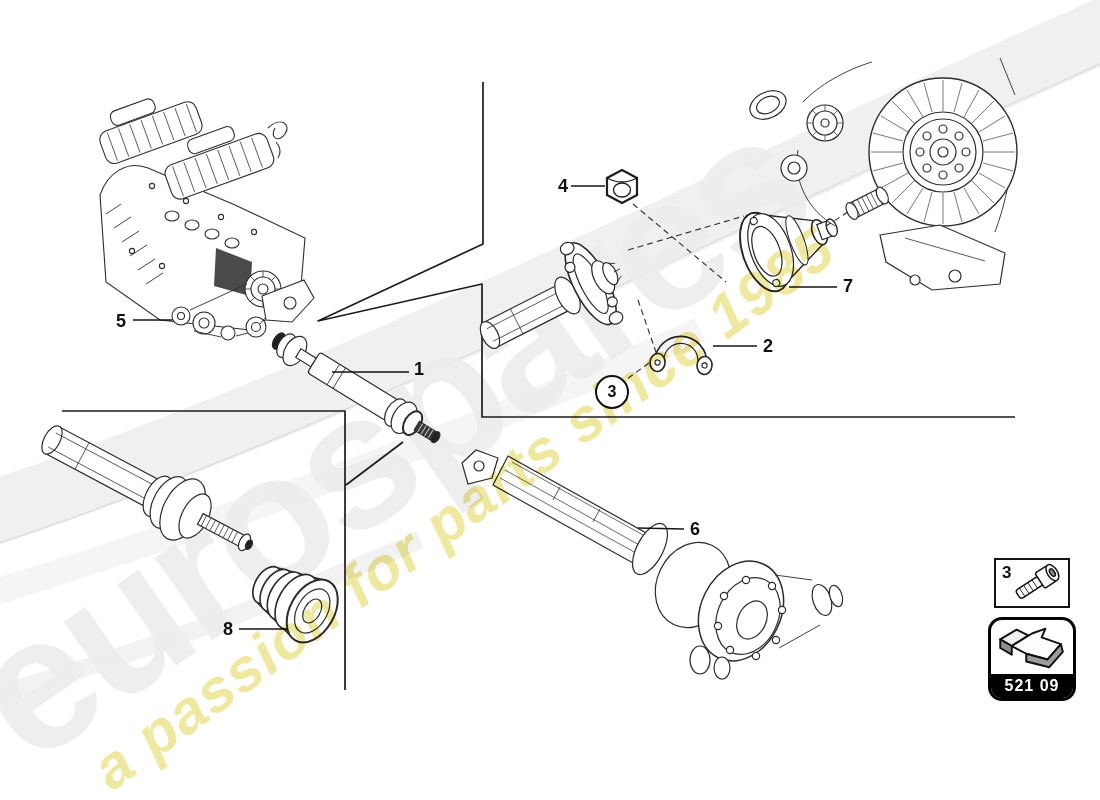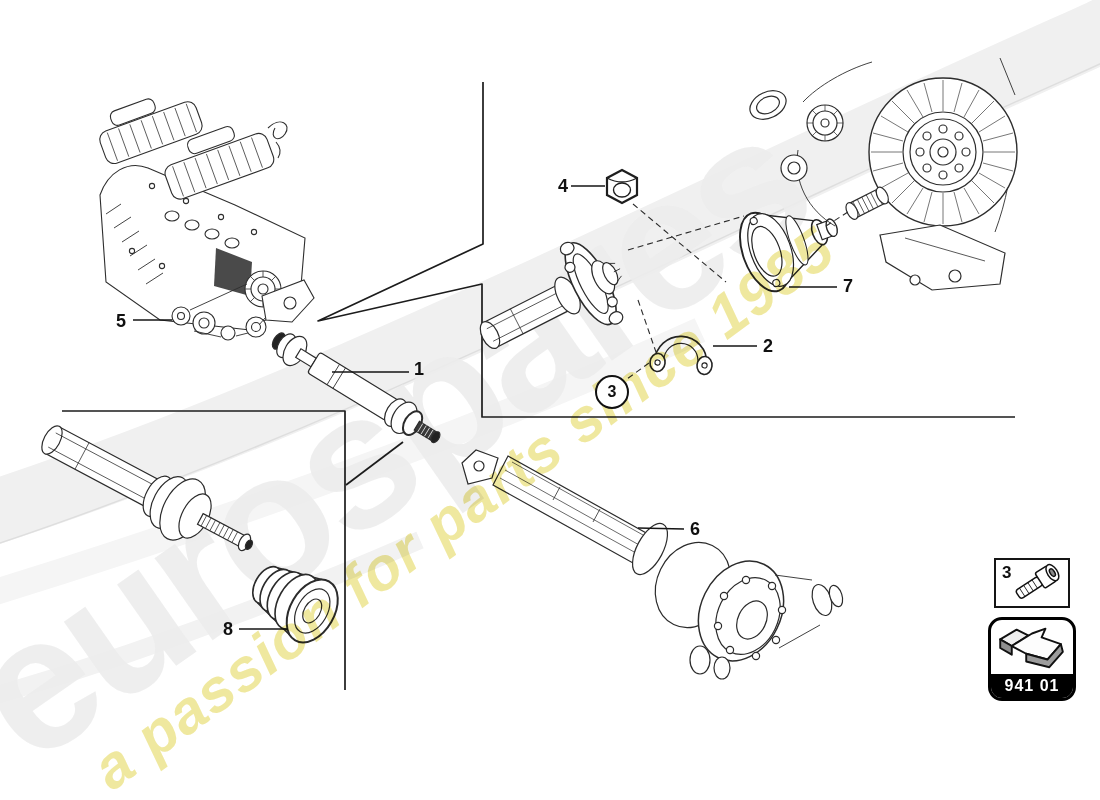--- a/index.html
+++ b/index.html
@@ -301,16 +301,16 @@
     <div class="icon-area">
       <svg width="78" height="52" viewBox="0 0 80 54">
         <g stroke="#111" stroke-width="2" stroke-linejoin="round">
           <polygon points="7,19 24,9 36,15 19,26" fill="#efefef"></polygon>
           <polygon points="7,19 19,26 19,35 7,28" fill="#8f8f8f"></polygon>
           <polygon points="19,26 40,13 54,8 50,17 70,24 56,40 34,34" fill="#fdfdfd"></polygon>
           <polygon points="34,34 56,40 70,24 72,32 58,48 34,42" fill="#9c9c9c"></polygon>
         </g>
       </svg>
     </div>
-    <div class="code-bar">941 01</div>
+    <div class="code-bar">521 09</div>
   </div>
 
 </div>
 
 </body></html>

